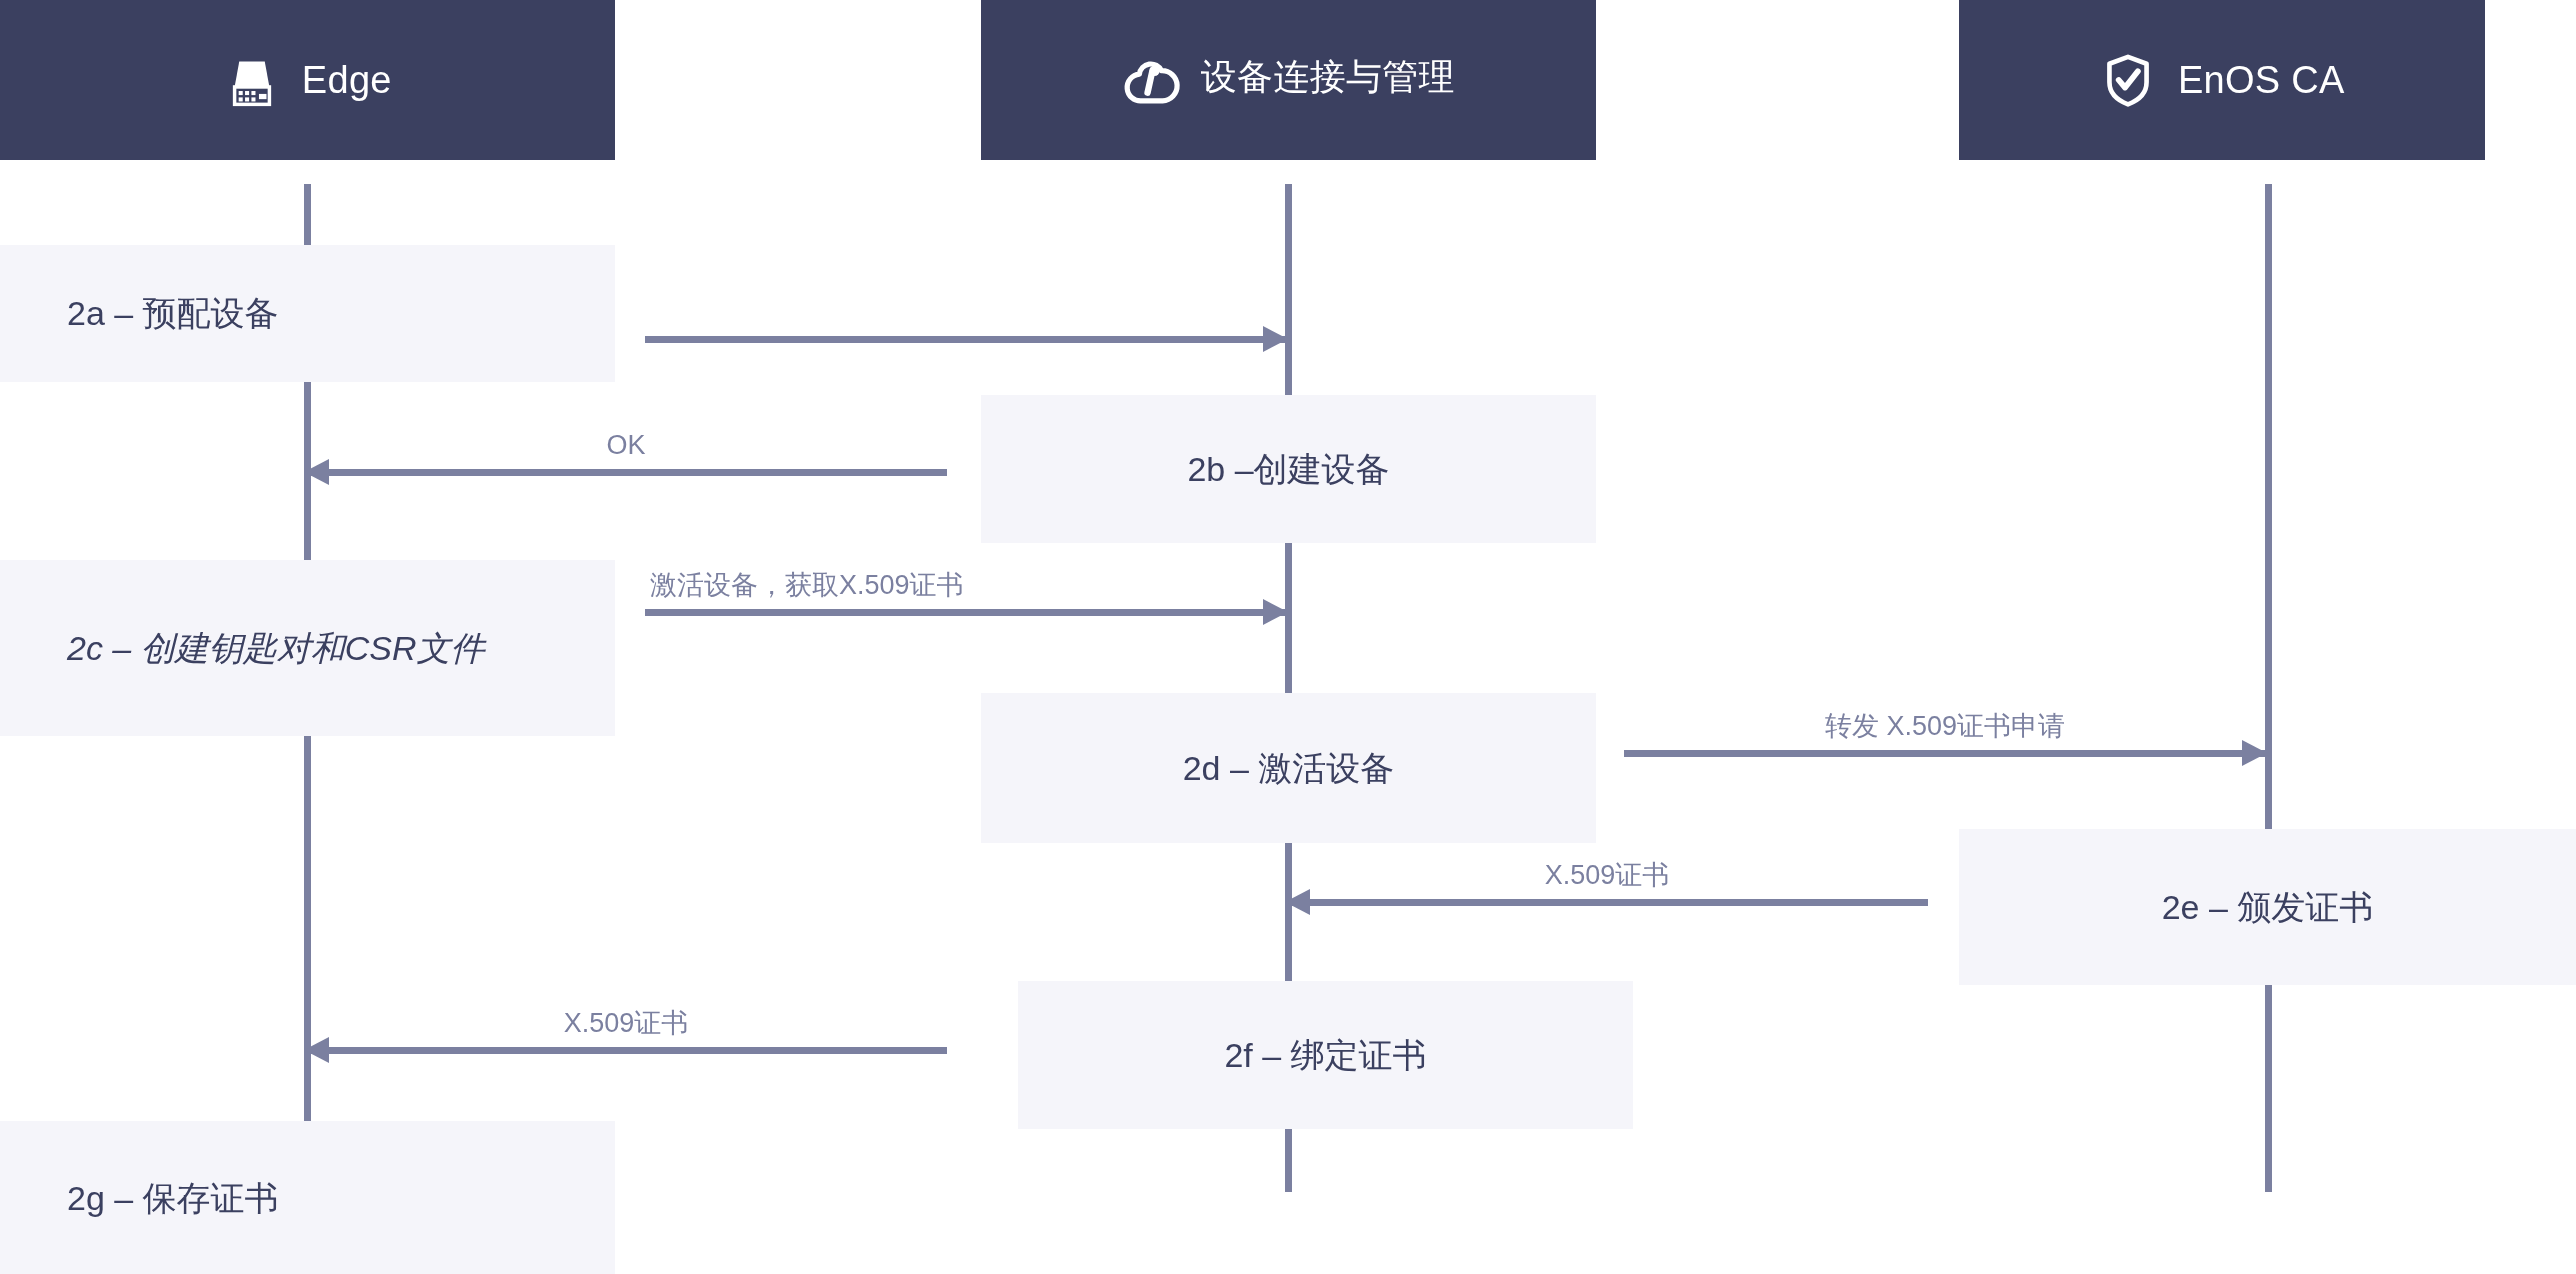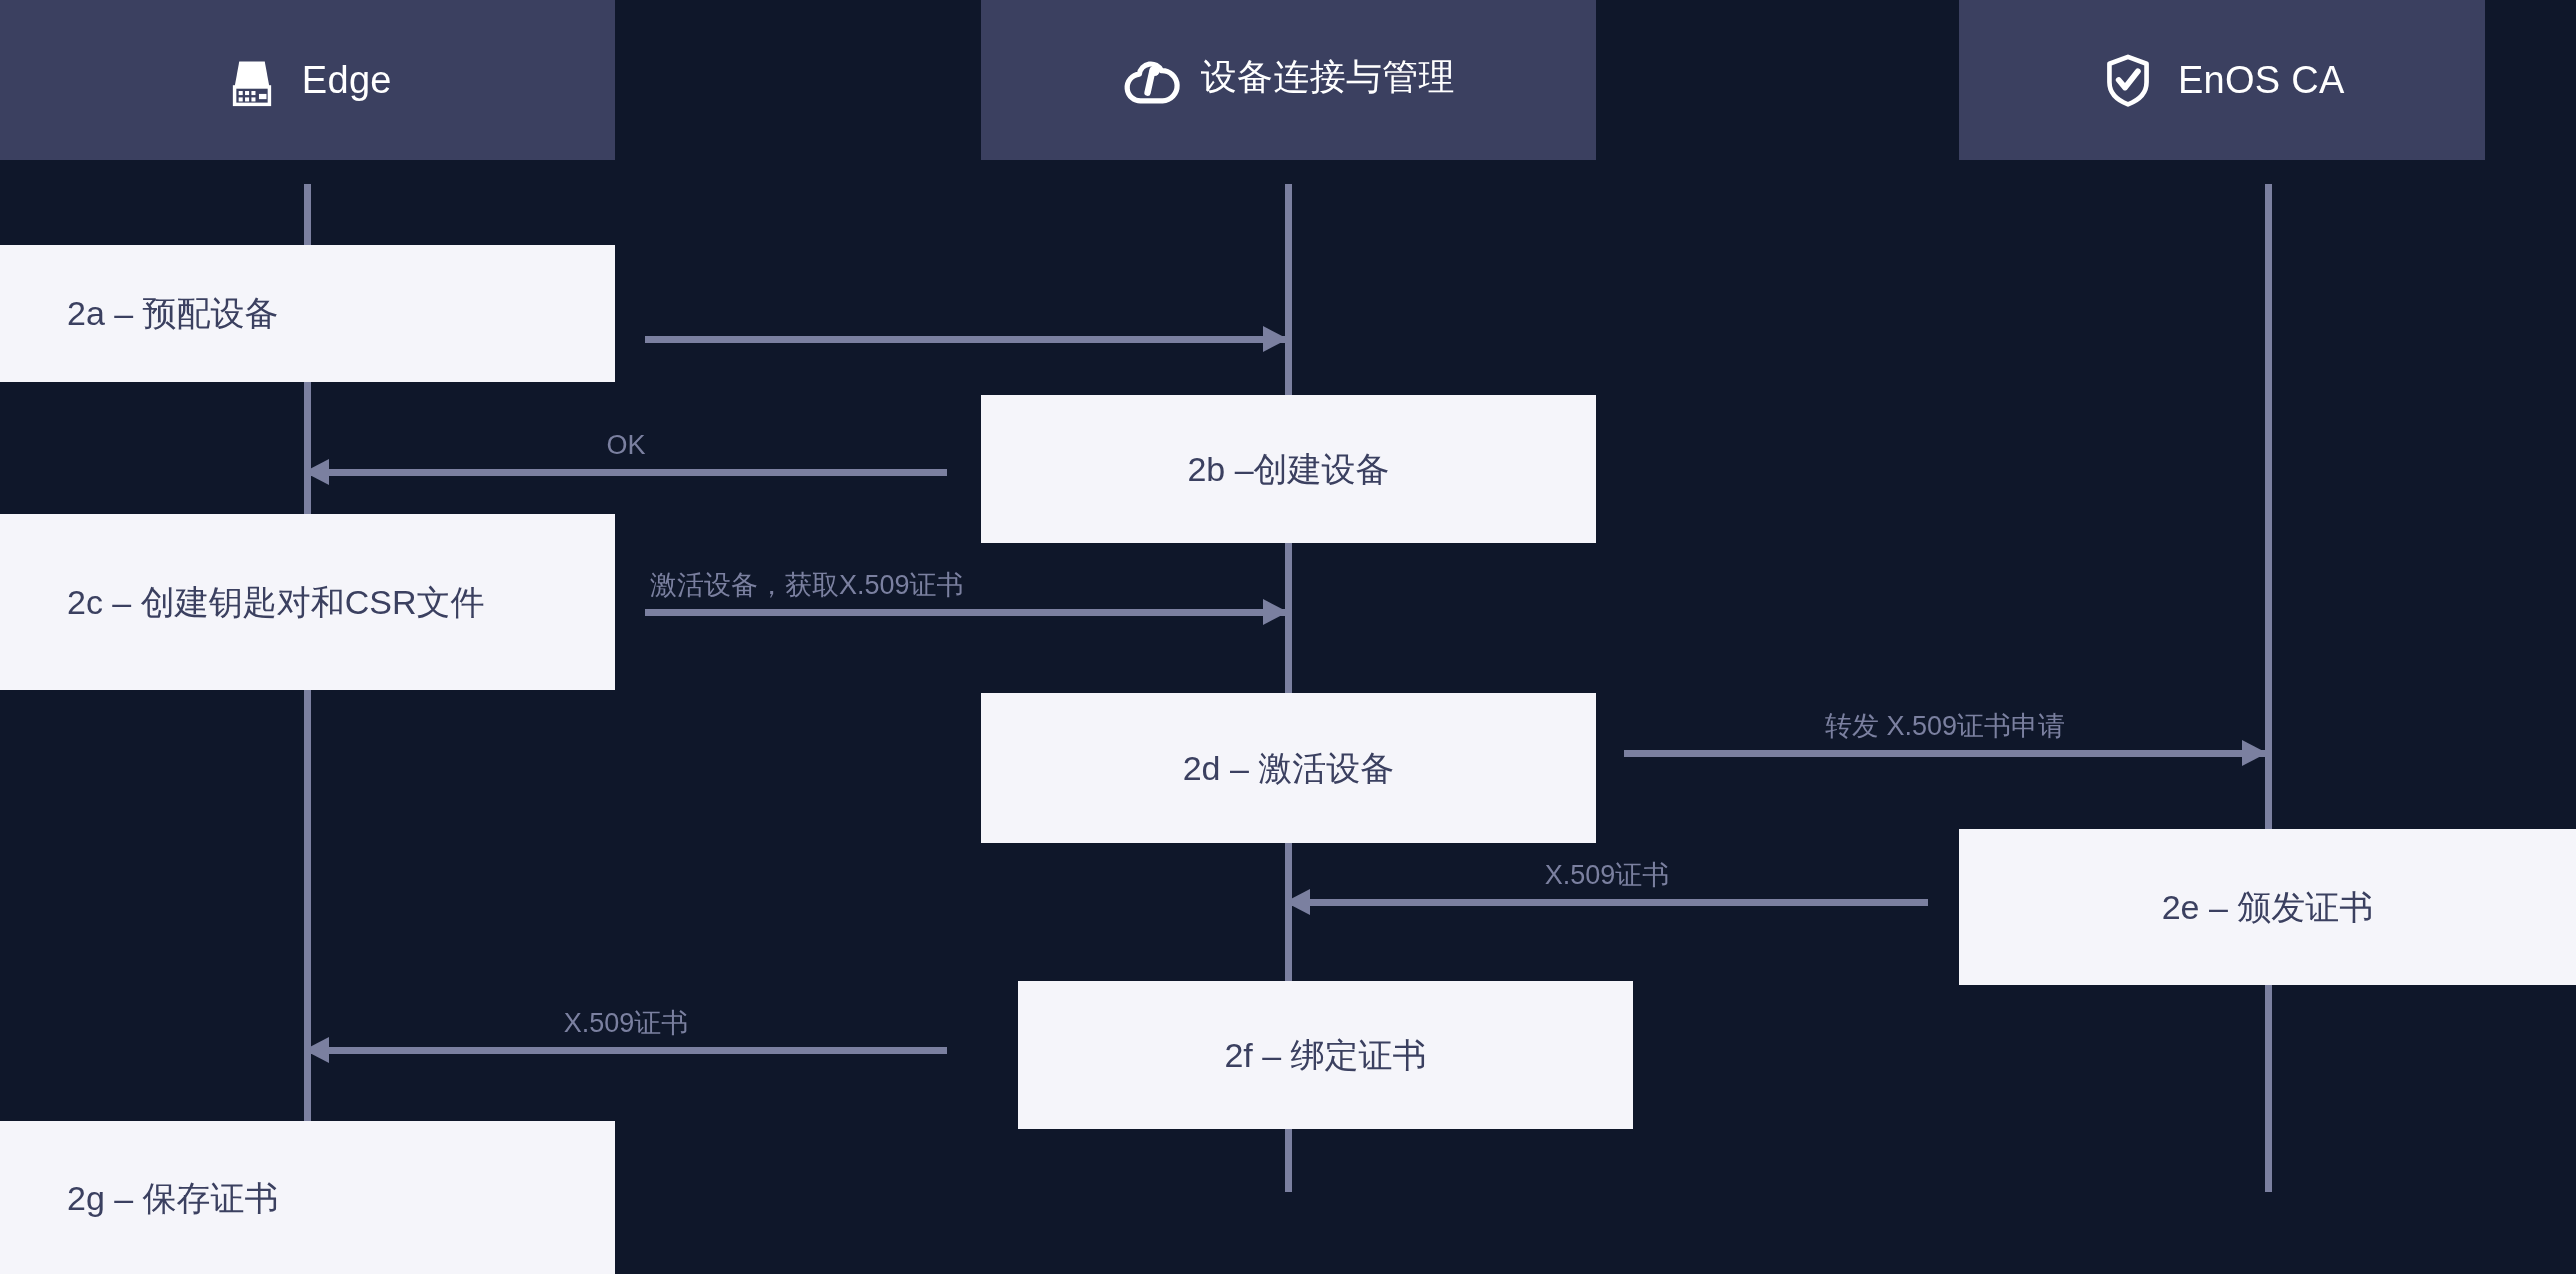--- a/index.html
+++ b/index.html
@@ -4,21 +4,21 @@
 <style>
   html, body {
     margin: 0;
     padding: 0;
     background: #000000;
   }
   #stage {
     position: relative;
     width: 2576px;
     height: 1275px;
-    background: #0f172a;
+    background: #ffffff;
     overflow: hidden;
     font-family: "Liberation Sans", "DejaVu Sans", sans-serif;
   }
 
   
   .lifeline-header {
     position: absolute;
     top: 0;
     background: #3b4060;
     display: flex;
@@ -153,21 +153,21 @@
   <div class="lifeline" style="left:2265px; top:184px; height:1008px;"></div>
 
   <div class="step-box align-left" style="left:0px; top:245px; width:615px; height:137px;">
     <span class="step-label">2a – 预配设备</span>
   </div>
 
   <div class="step-box align-center" style="left:981px; top:395px; width:615px; height:148px;">
     <span class="step-label">2b –创建设备</span>
   </div>
 
-  <div class="step-box align-left" style="left:0px; top:514px; width:615px; height:176px;">
+  <div class="step-box align-left" style="left:0px; top:560px; width:615px; height:176px;font-style:italic;">
     <span class="step-label">2c – 创建钥匙对和CSR文件</span>
   </div>
 
   <div class="step-box align-center" style="left:981px; top:693px; width:615px; height:150px;">
     <span class="step-label">2d – 激活设备</span>
   </div>
 
   <div class="step-box align-center" style="left:1959px; top:829px; width:617px; height:156px;">
     <span class="step-label">2e – 颁发证书</span>
   </div>

